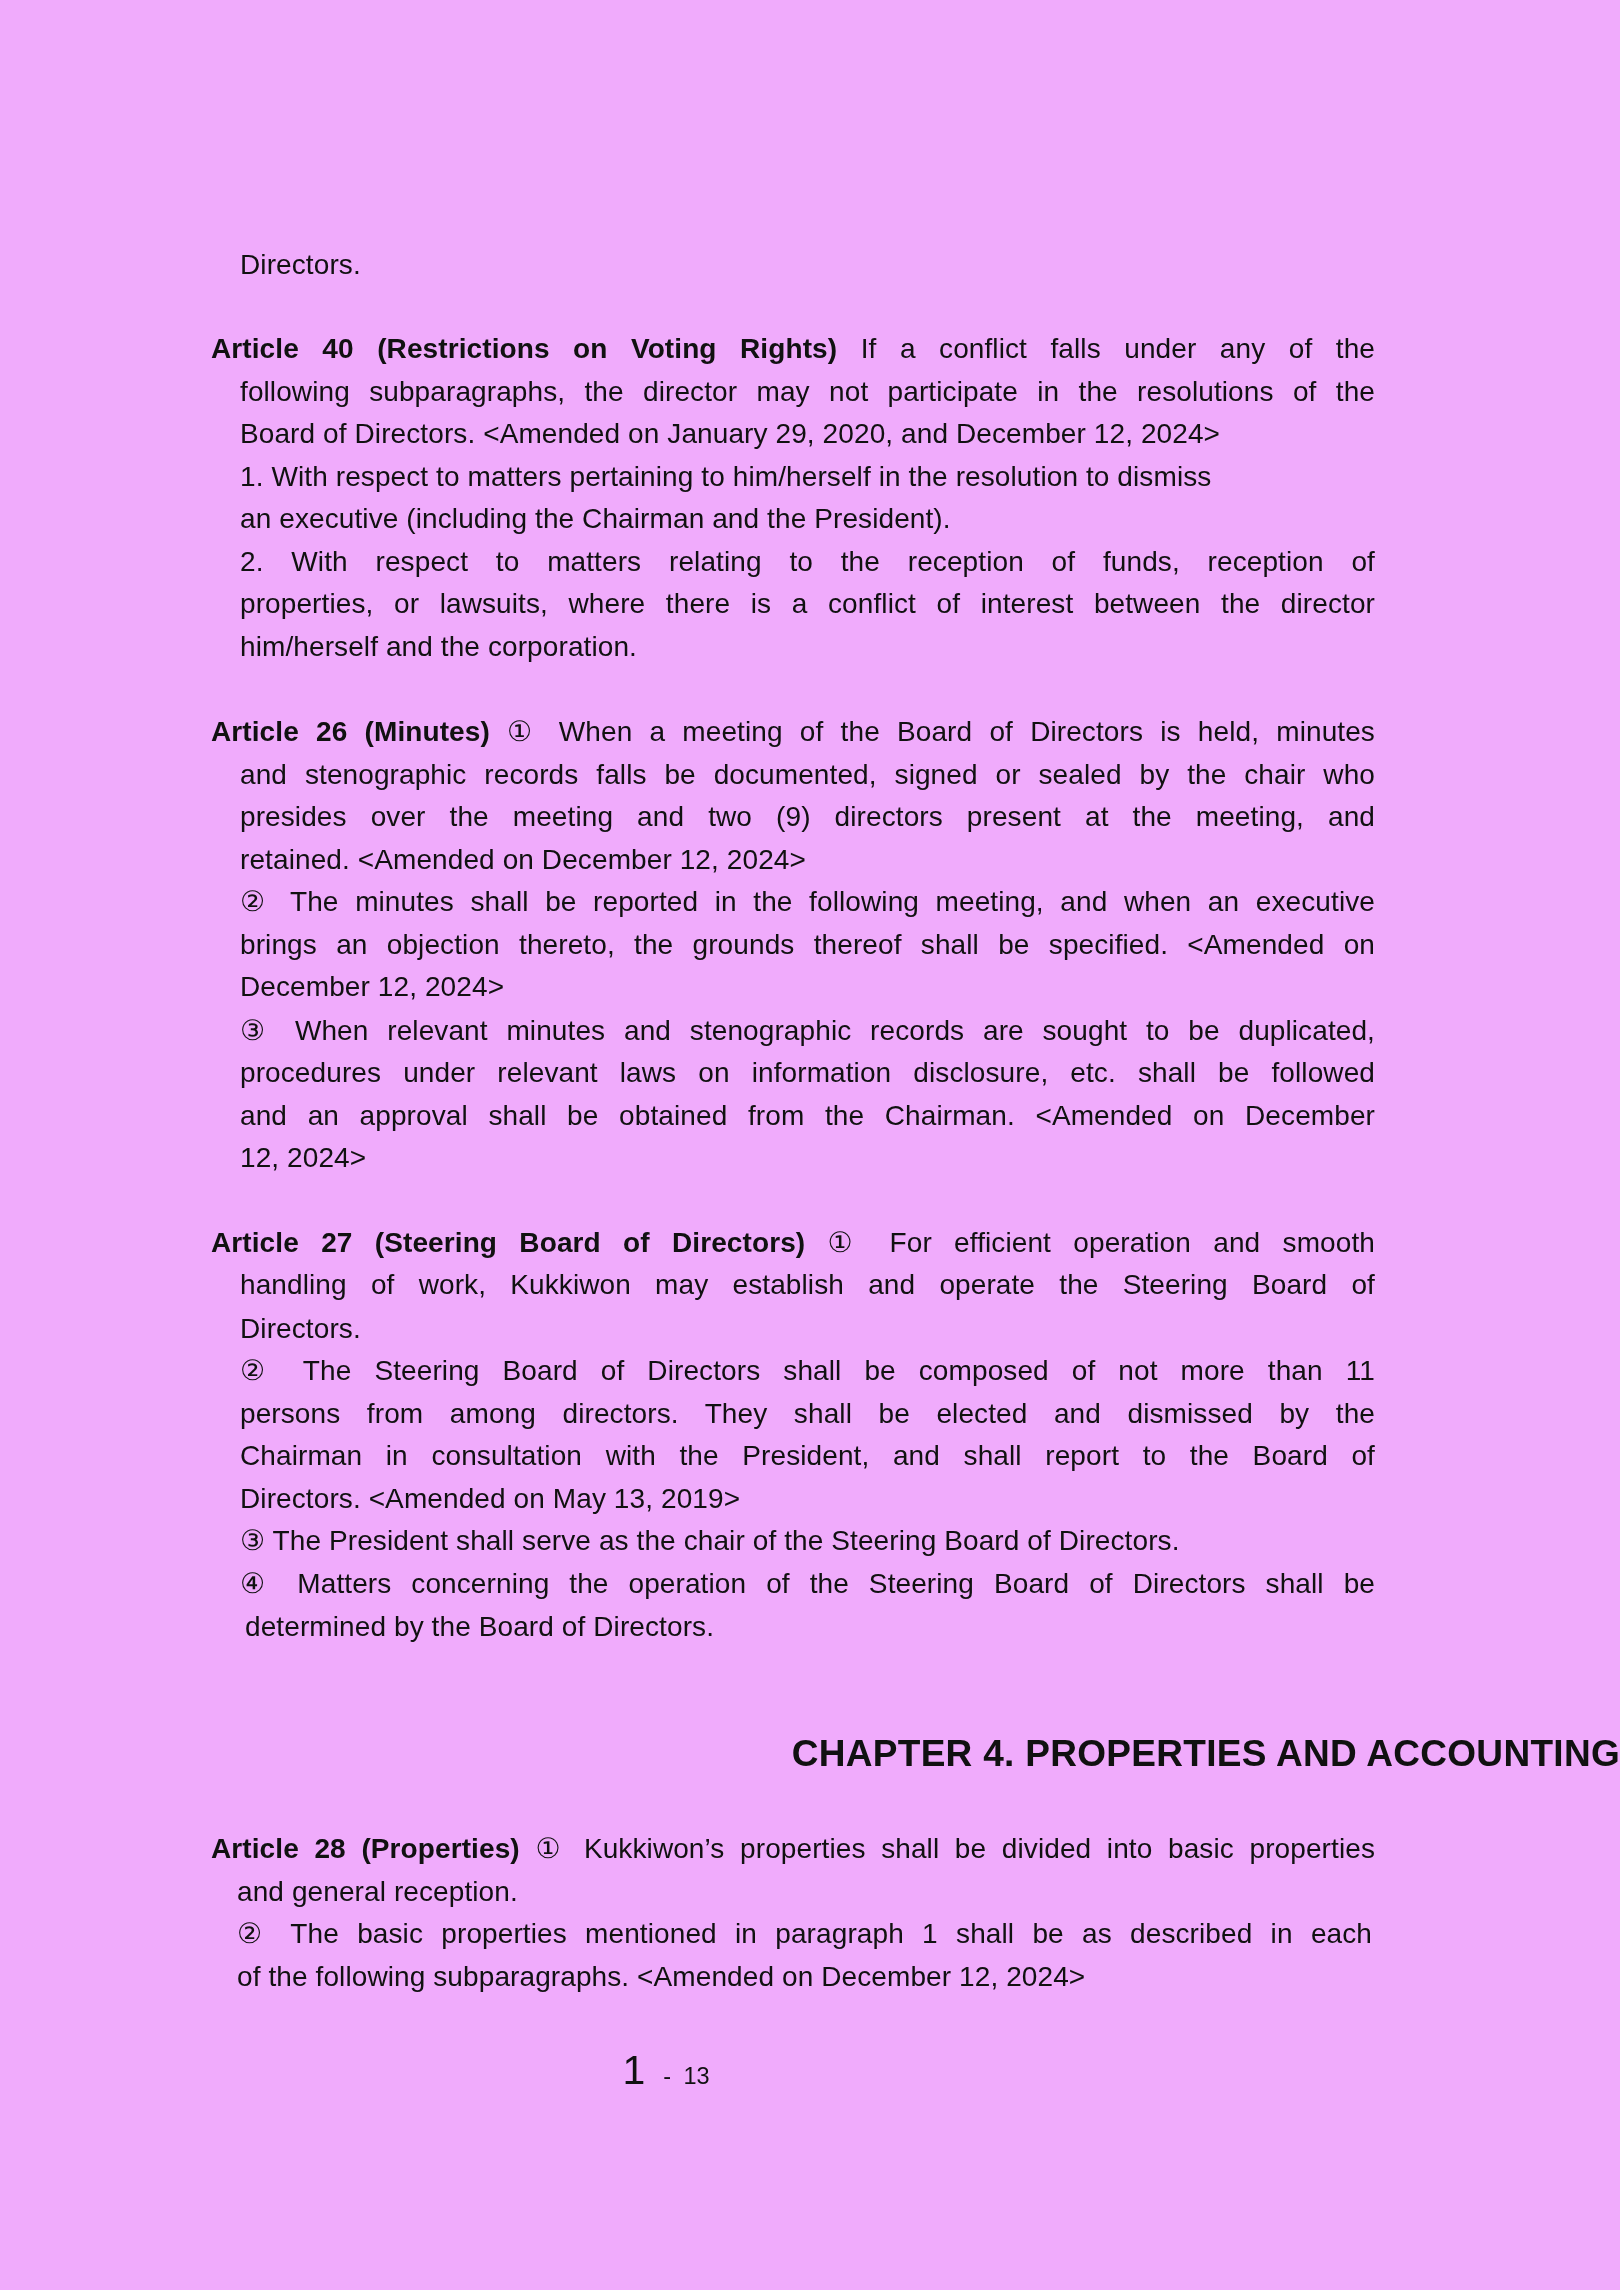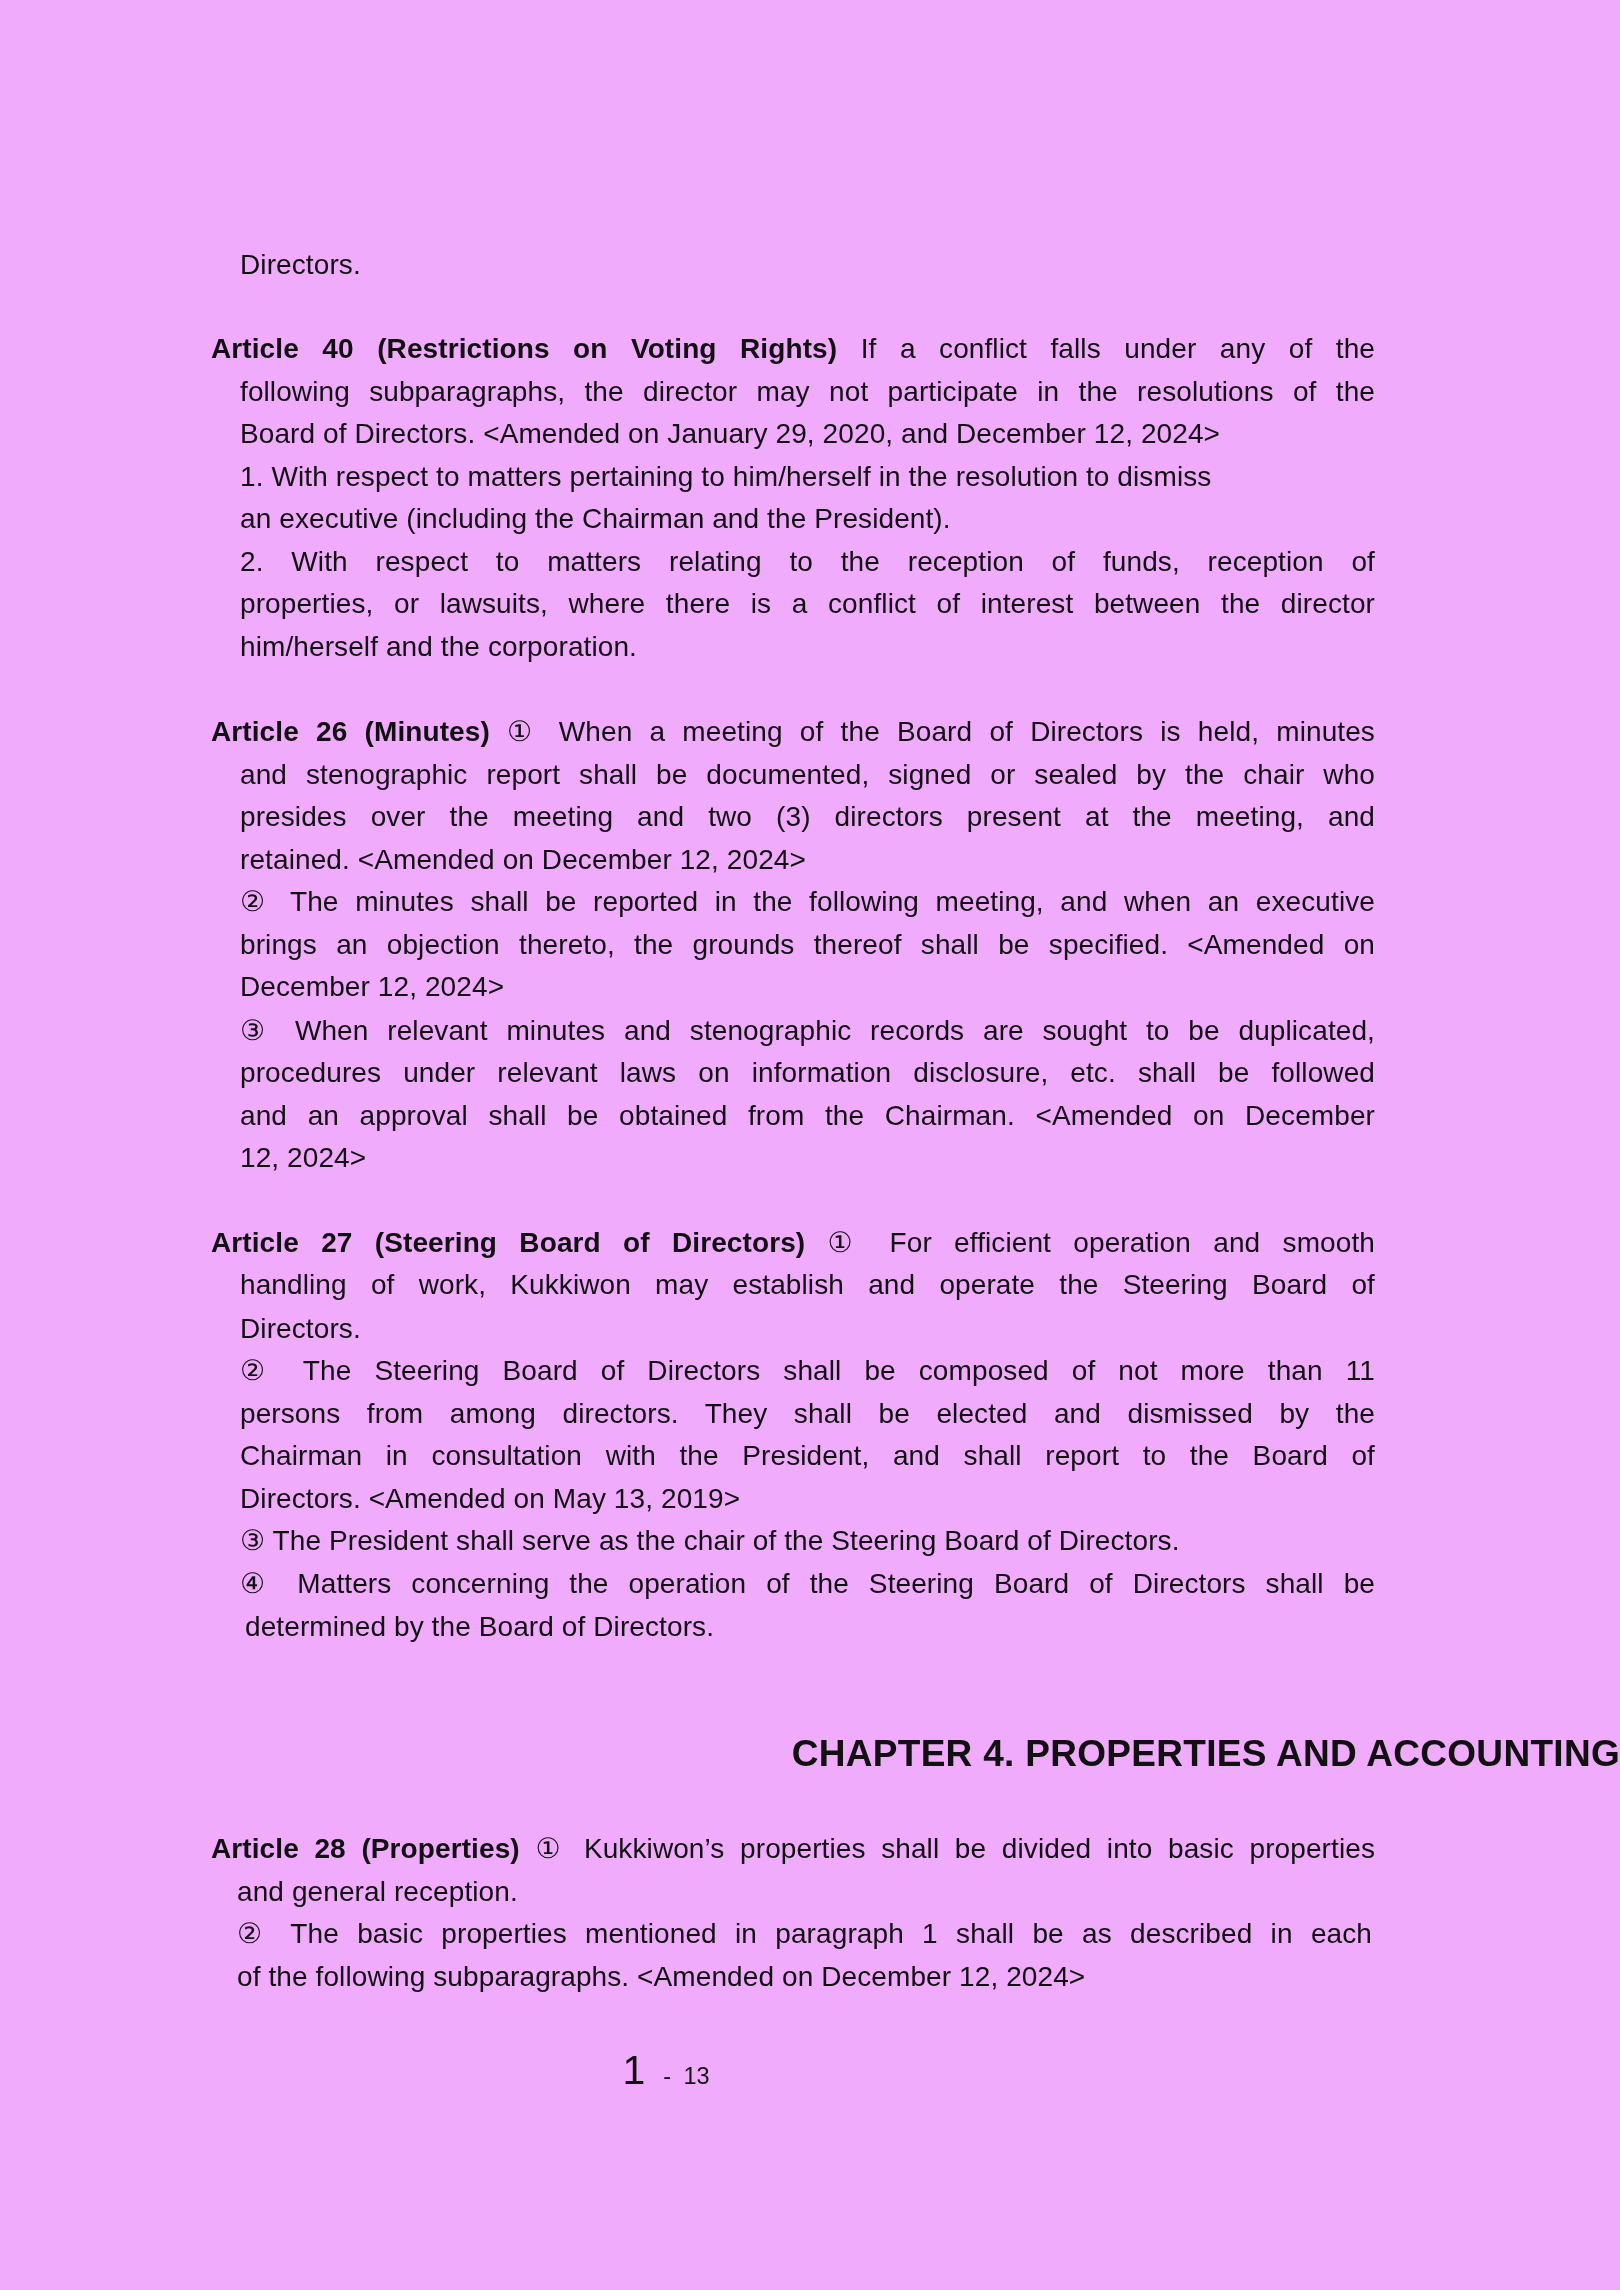--- a/index.html
+++ b/index.html
@@ -36,22 +36,22 @@
     <div class="line l2 just" style="top:582px">properties, or lawsuits, where there is a conflict of interest between the director</div>
     <div class="line l2" style="top:625px">him/herself and the corporation.</div>
   </div>
 
   <div>
     <div class="line l1 just" style="top:710px">
       <span class="b">Article 26</span>
       <span class="b">(Minutes)</span>
       <span>① When a meeting of the Board of Directors is held, minutes</span>
     </div>
-    <div class="line l2 just" style="top:753px">and stenographic report shall be documented, signed or sealed by the chair who</div>
-    <div class="line l2 just" style="top:795px">presides over the meeting and two (3) directors present at the meeting, and</div>
+    <div class="line l2 just" style="top:753px">and stenographic records falls be documented, signed or sealed by the chair who</div>
+    <div class="line l2 just" style="top:795px">presides over the meeting and two (9) directors present at the meeting, and</div>
     <div class="line l2" style="top:838px">retained. &lt;Amended on December 12, 2024&gt;</div>
     <div class="line l2 just" style="top:880px">② The minutes shall be reported in the following meeting, and when an executive</div>
     <div class="line l2 just" style="top:923px">brings an objection thereto, the grounds thereof shall be specified. &lt;Amended on</div>
     <div class="line l2" style="top:965px">December 12, 2024&gt;</div>
     <div class="line l2 just" style="top:1009px">③ When relevant minutes and stenographic records are sought to be duplicated,</div>
     <div class="line l2 just" style="top:1051px">procedures under relevant laws on information disclosure, etc. shall be followed</div>
     <div class="line l2 just" style="top:1094px">and an approval shall be obtained from the Chairman. &lt;Amended on December</div>
     <div class="line l2" style="top:1136px">12, 2024&gt;</div>
   </div>
 

